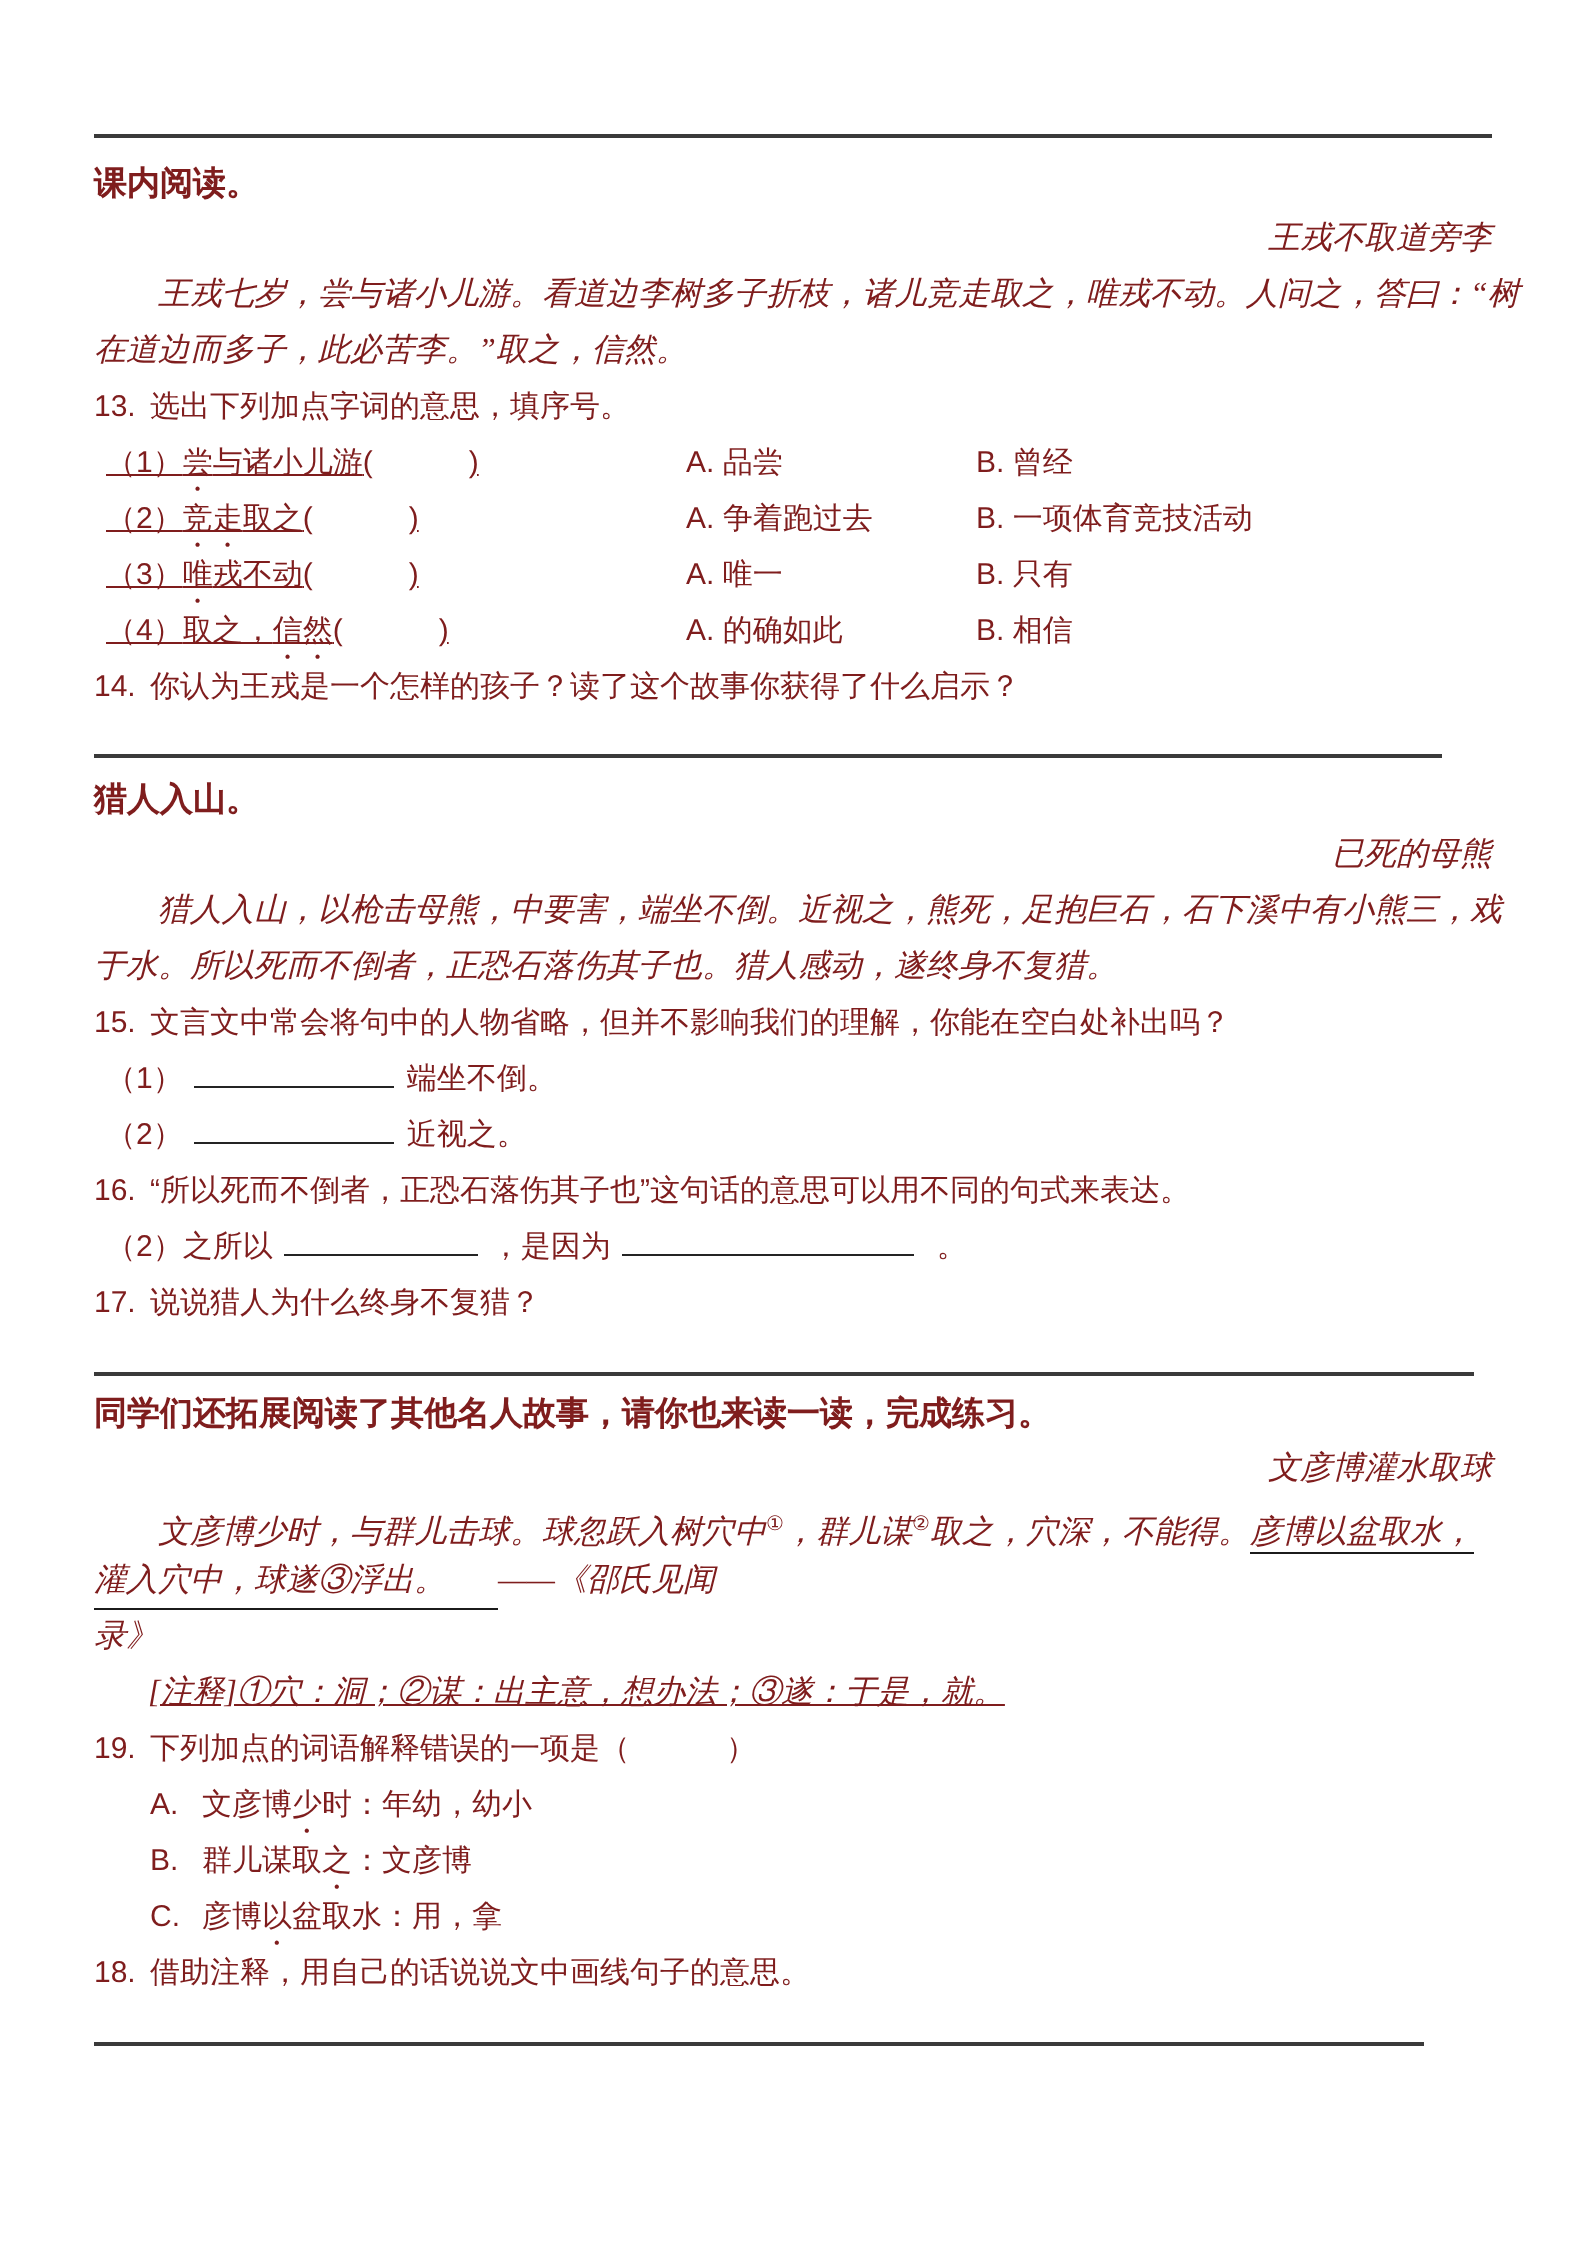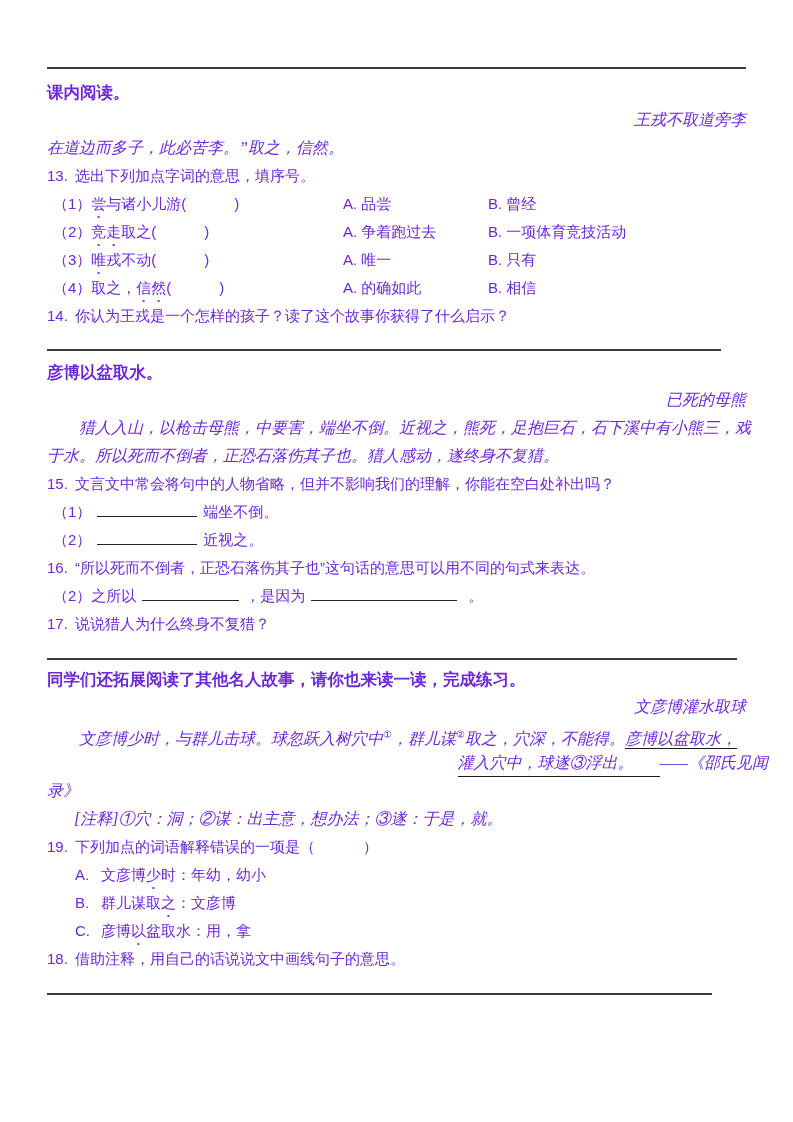--- a/index.html
+++ b/index.html
@@ -2,45 +2,45 @@
 <html><head>
 <meta charset="utf-8">
 <style>
   html,body{margin:0;padding:0;background:#ffffff;}
   .page{
     position:relative;
     width:793px;height:1122px;
     background:#ffffff;
     box-sizing:border-box;
     padding-left:47px;
-    color:#6d28d9;
+    color:#7f1d1d;
     overflow:hidden;
   }
   .rule{height:0;border-top:2px solid #3a3a3a;}
   .r1{width:699px;margin-top:67px;margin-bottom:9px;}
   .r2{width:674px;margin-top:19px;margin-bottom:7px;}
   .r3{width:690px;margin-top:20px;margin-bottom:5px;}
   .r4{width:665px;margin-top:20px;}
   .line{
     height:28px;line-height:28px;white-space:nowrap;
     font-family:"Liberation Sans","DejaVu Sans",sans-serif;
     font-size:15px;
   }
   .heading{font-weight:bold;font-size:16.5px;}
   .kai{
     font-family:"Liberation Serif","DejaVu Serif",serif;
     font-style:italic;font-size:16px;
   }
   .title{text-align:right;width:699px;font-size:16px;}
   .ind{padding-left:32px;}
-  .ind-sm{padding-left:27px;}
+  .ind-sm{padding-left:27px;text-decoration:underline;}
   .qnum{display:inline-block;min-width:28px;}
   .itemrow{padding-left:6px;}
   .optrow{padding-left:6px;}
-  .optleft{display:inline-block;width:250px;}
+  .optleft{display:inline-block;width:250px;text-decoration:underline;}
   .opta{display:inline-block;width:145px;margin-left:40px;}
   .abc-row{padding-left:28px;}
   .optlabel{display:inline-block;min-width:26px;}
   .pgap{display:inline-block;width:48px;}
   .wgap{display:inline-block;width:48px;}
   .blank{
     display:inline-block;height:15px;
     border-bottom:1.5px solid #242424;
     margin:0 6px;
   }
@@ -51,32 +51,33 @@
   .w146{width:146px;}
   .endmark{margin-left:5px;}
   .zdot{
     -webkit-text-emphasis:filled dot;
     -webkit-text-emphasis-position:under right;
     text-emphasis:filled dot;
     text-emphasis-position:under right;
   }
   .ul{border-bottom:1.2px solid #1b1b1b;padding-bottom:1px;}
   .ulext{padding-right:26px;}
-  .p3row2{display:flex;justify-content:flex-end;width:699px;box-sizing:border-box;padding-right:8px;margin-left:30px;}
+  .p3row2{display:flex;justify-content:flex-start;width:699px;box-sizing:border-box;padding-right:8px;}
   sup{font-size:10px;vertical-align:6px;font-style:normal;}
 </style>
 </head>
 <body>
 
 <div class="page">
 
   <div class="rule r1"></div>
 
   <div class="line heading">课内阅读。</div>
   <div class="line kai title">王戎不取道旁李</div>
+  <div class="line kai ind">王戎七岁，尝与诸小儿游。看道边李树多子折枝，诸儿竞走取之，唯戎不动。人问之，答曰：“树</div>
   <div class="line kai">在道边而多子，此必苦李。”取之，信然。</div>
 
   <div class="line">
     <span class="qnum">13.</span><span>选出下列加点字词的意思，填序号。</span>
   </div>
 
   <div class="line optrow">
     <span class="optleft"><span>（1）</span><span></span><span class="zdot">尝</span><span>与诸小儿游</span><span>(</span><span class="pgap"></span><span>)</span></span><span class="opta">A. 品尝</span><span>B. 曾经</span>
   </div>
 
@@ -91,21 +92,21 @@
   <div class="line optrow">
     <span class="optleft"><span>（4）</span><span>取之，</span><span class="zdot">信然</span><span></span><span>(</span><span class="pgap"></span><span>)</span></span><span class="opta">A. 的确如此</span><span>B. 相信</span>
   </div>
 
   <div class="line">
     <span class="qnum">14.</span><span>你认为王戎是一个怎样的孩子？读了这个故事你获得了什么启示？</span>
   </div>
 
   <div class="rule r2"></div>
 
-  <div class="line heading">彦博以盆取水。</div>
+  <div class="line heading">猎人入山。</div>
   <div class="line kai title">已死的母熊</div>
   <div class="line kai ind">猎人入山，以枪击母熊，中要害，端坐不倒。近视之，熊死，足抱巨石，石下溪中有小熊三，戏</div>
   <div class="line kai">于水。所以死而不倒者，正恐石落伤其子也。猎人感动，遂终身不复猎。</div>
 
   <div class="line">
     <span class="qnum">15.</span><span>文言文中常会将句中的人物省略，但并不影响我们的理解，你能在空白处补出吗？</span>
   </div>
 
   <div class="line itemrow">
     <span>（1）</span><span class="blank w100"></span><span>端坐不倒。</span>

